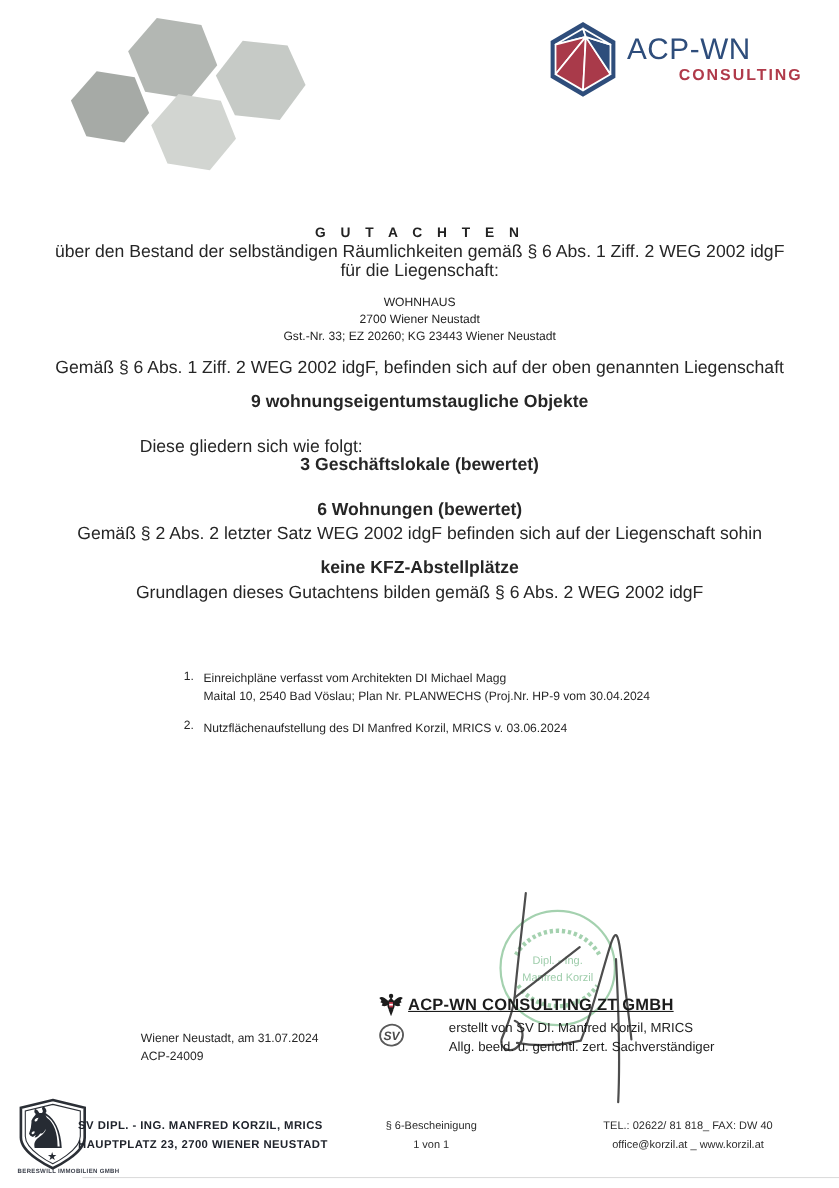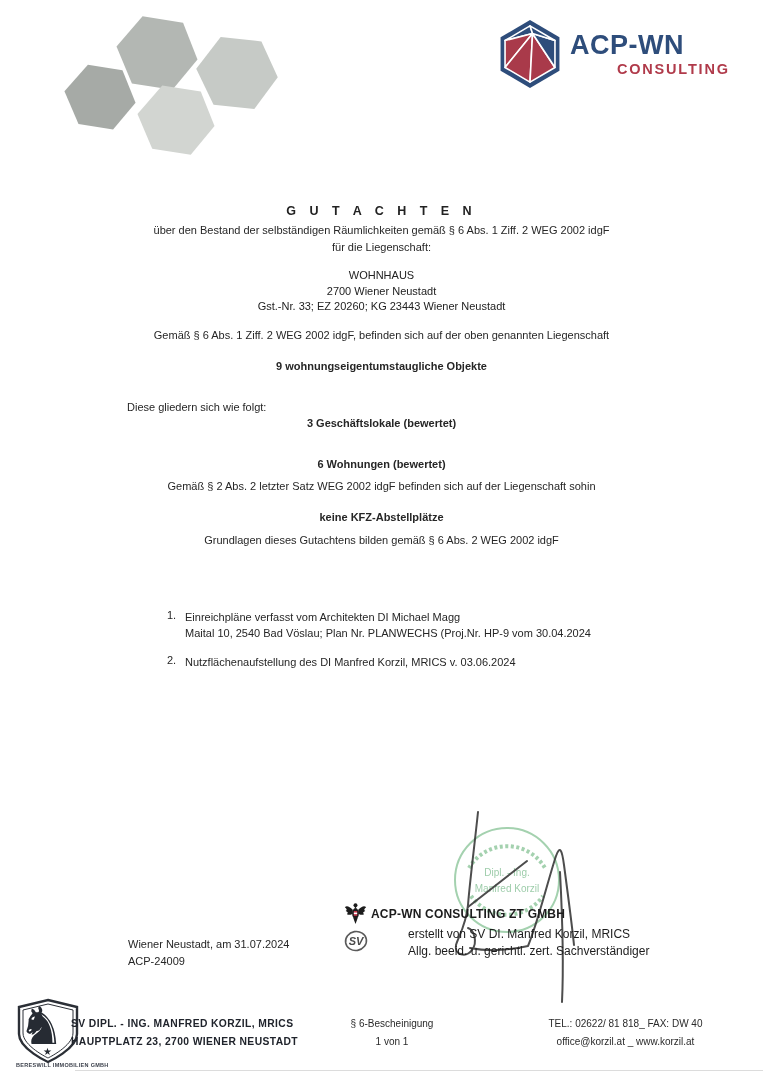--- a/index.html
+++ b/index.html
@@ -2,43 +2,43 @@
 <html><head>
 <meta charset="utf-8">
 <style>
   * { margin:0; padding:0; box-sizing:border-box; }
   html,body { background:#ffffff; }
   body { font-family:"Liberation Sans", sans-serif; color:#1f1f1f; }
   .page { position:relative; width:763px; height:1080px; background:#ffffff; overflow:hidden; }
 
   .abs { position:absolute; }
   .ctr { left:0; width:763px; text-align:center; }
-  .body-txt { font-size:11px; line-height:16px; color:#262626; }
+  .body-txt { font-size:16px; line-height:16px; color:#262626; }
   .bold { font-weight:bold; }
 
   
   .brand { position:absolute; left:498px; top:18px; display:flex; align-items:center; gap:8px; }
   .brand-text { display:flex; flex-direction:column; line-height:1; }
-  .brand-name { font-size:27px; font-weight:bold; letter-spacing:0.5px; }
+  .brand-name { font-size:27px; font-weight:normal; letter-spacing:0.5px; }
   .brand-sub { font-size:14.5px; font-weight:bold; letter-spacing:1.8px; margin-top:3px; }
 
   .doc-title { top:204px; font-size:12.5px; font-weight:bold; letter-spacing:5px; color:#222; }
 
   .property-block { top:268px; font-size:11px; font-weight:normal; line-height:15.5px; color:#222; }
 
   .list-wrap { position:absolute; left:167px; top:609px; font-size:11px; color:#262626; }
   .list-item { display:flex; margin-bottom:13px; }
   .list-num { width:18px; flex:none; }
   .list-lines { line-height:16px; }
 
   .signoff-left { position:absolute; left:128px; top:936px; font-size:11px; line-height:17px; color:#262626; }
 
   .signoff-right { position:absolute; left:344px; top:902px; }
   .sr-row1 { display:flex; align-items:center; gap:4px; }
-  .sr-company { font-size:12px; font-weight:bold; color:#1c1c1c; letter-spacing:0.2px; }
+  .sr-company { font-size:15px; font-weight:bold; color:#1c1c1c; letter-spacing:0.2px;text-decoration:underline; }
   .sr-row2 { position:relative; margin-left:28px; margin-top:1px; }
   .sr-line { font-size:12px; font-weight:normal; color:#1c1c1c; line-height:16.5px;margin-left:36px; }
   .sv-badge { position:absolute; left:-28px; top:3px; }
 
   
   .footer-left-text { position:absolute; left:71px; top:1015px; font-size:10.3px; font-weight:600; letter-spacing:0.4px; line-height:17.5px; color:#20242c; }
   .footer-tiny { position:absolute; left:16px; top:1062px; font-size:5.5px; font-weight:bold; letter-spacing:0.3px; color:#3a3f4a; }
   .footer-rule { position:absolute; left:75px; top:1070px; width:688px; height:1px; background:#dcdcdc; }
   .footer-center { position:absolute; left:322px; top:1015px; width:140px; text-align:center; font-size:10px; line-height:18px; color:#2a2a2a; }
   .footer-right { position:absolute; left:543px; top:1015px; width:165px; text-align:center; font-size:10px; line-height:18px; color:#2a2a2a; }

